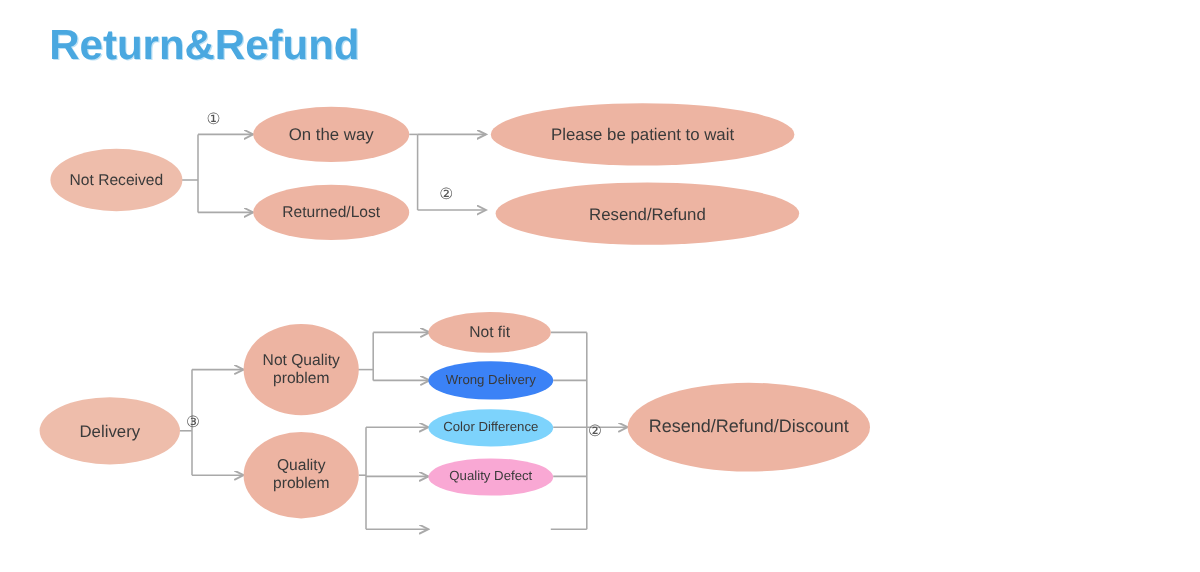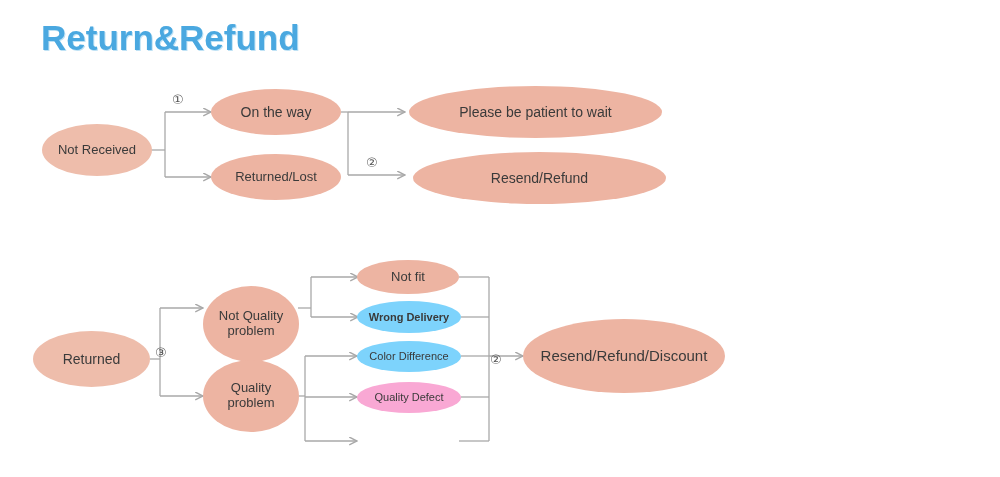--- a/index.html
+++ b/index.html
@@ -122,36 +122,36 @@
 
   <div class="node" style="left:409px; top:86px; width:253px; height:52px; background:#edb4a2; font-size:14px;">
     <span>Please be patient to wait</span>
   </div>
 
   <div class="node" style="left:413px; top:152px; width:253px; height:52px; background:#edb4a2; font-size:14px;">
     <span>Resend/Refund</span>
   </div>
 
   <div class="node" style="left:33px; top:331px; width:117px; height:56px; background:#eebdab; font-size:14px;">
-    <span>Returned</span>
+    <span>Delivery</span>
   </div>
 
-  <div class="node" style="left:203px; top:286px; width:96px; height:76px; background:#edb4a2; font-size:13px;">
+  <div class="node" style="left:203px; top:270px; width:96px; height:76px; background:#edb4a2; font-size:13px;">
     <span>Not Quality problem</span>
   </div>
 
   <div class="node" style="left:203px; top:360px; width:96px; height:72px; background:#edb4a2; font-size:13px;">
     <span>Quality problem</span>
   </div>
 
   <div class="node" style="left:357px; top:260px; width:102px; height:34px; background:#edb4a2; font-size:13px;">
     <span>Not fit</span>
   </div>
 
-  <div class="node" style="left:357px; top:301px; width:104px; height:32px; background:#7dd3fc; font-size:11px;font-weight:bold;">
+  <div class="node" style="left:357px; top:301px; width:104px; height:32px; background:#3b82f6; font-size:11px;">
     <span>Wrong Delivery</span>
   </div>
 
   <div class="node" style="left:357px; top:341px; width:104px; height:31px; background:#7dd3fc; font-size:11px;">
     <span>Color Difference</span>
   </div>
 
   <div class="node" style="left:357px; top:382px; width:104px; height:31px; background:#f9a8d4; font-size:11px;">
     <span>Quality Defect</span>
   </div>

